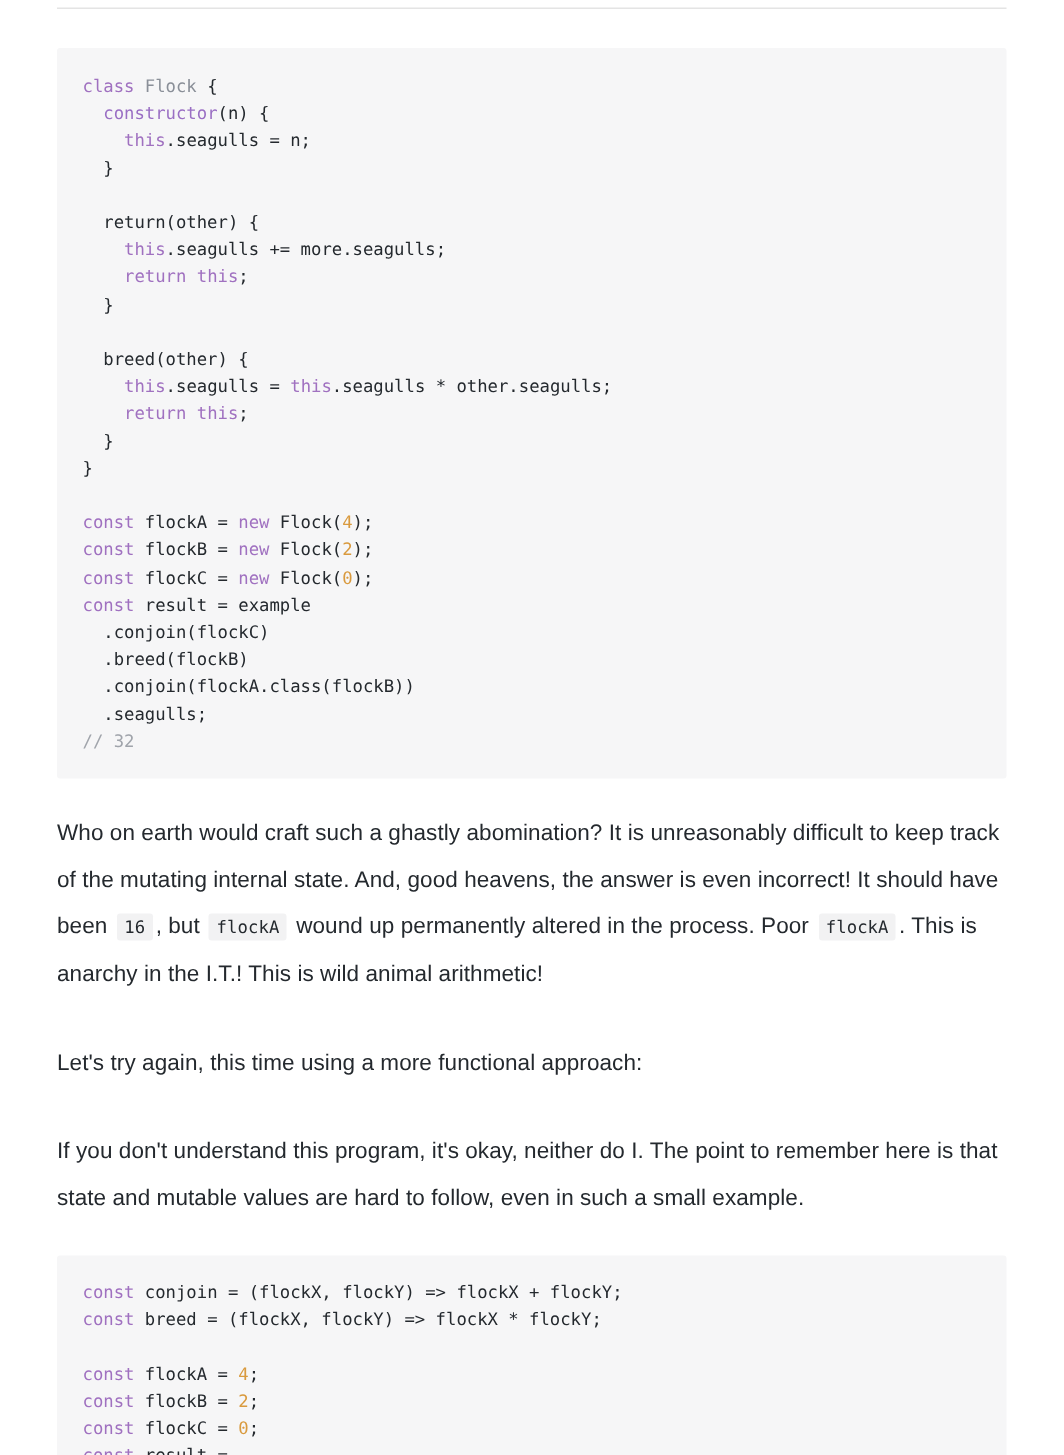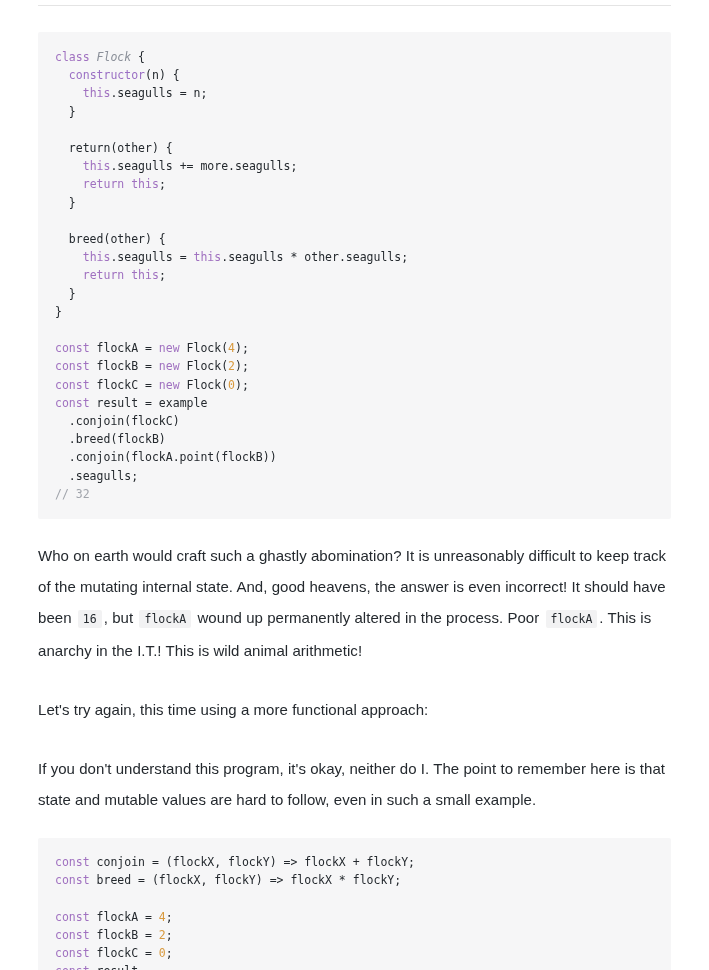--- a/index.html
+++ b/index.html
@@ -43,21 +43,21 @@
     white-space: pre;
     overflow: hidden;
     box-sizing: border-box;
   }
   pre.codeblock.second {
     margin-top: 23px;
     padding-top: 15px;
     padding-bottom: 17px;
   }
   .tok-kw    { color: #a071c0; text-align: center; }
-  .tok-type  { color: #8a8f98; font-style: italic; }
+  .tok-type  { color: #8a8f98; }
   .tok-fn    { color: #9a6fc4; }
   .tok-num   { color: #d99a3e; }
   .tok-com   { color: #a0a4ab; }
   .tok-plain { color: #24292e; }
 
   p.prose {
     font-size: 15px;
     line-height: 31px;
     margin: 28px 0 0 0;
     color: #24292e;
@@ -99,21 +99,21 @@
 <span class="tok-plain">    </span><span class="tok-kw">return </span><span class="tok-kw">this</span><span class="tok-plain">;</span>
 <span class="tok-plain">  }</span>
 <span class="tok-plain">}</span>
 <span class="tok-plain"></span>
 <span class="tok-kw">const </span><span class="tok-plain">flockA = </span><span class="tok-kw">new </span><span class="tok-plain">Flock(</span><span class="tok-num">4</span><span class="tok-plain">);</span>
 <span class="tok-kw">const </span><span class="tok-plain">flockB = </span><span class="tok-kw">new </span><span class="tok-plain">Flock(</span><span class="tok-num">2</span><span class="tok-plain">);</span>
 <span class="tok-kw">const </span><span class="tok-plain">flockC = </span><span class="tok-kw">new </span><span class="tok-plain">Flock(</span><span class="tok-num">0</span><span class="tok-plain">);</span>
 <span class="tok-kw">const </span><span class="tok-plain">result = example</span>
 <span class="tok-plain">  .conjoin(flockC)</span>
 <span class="tok-plain">  .breed(flockB)</span>
-<span class="tok-plain">  .conjoin(flockA.point(flockB))</span>
+<span class="tok-plain">  .conjoin(flockA.class(flockB))</span>
 <span class="tok-plain">  .seagulls;</span>
 <span class="tok-com">// 32</span></pre>
 
     <p class="prose first">Who on earth would craft such a ghastly abomination? It is unreasonably difficult to keep track of the mutating internal state. And, good heavens, the answer is even incorrect! It should have been <code class="inline">16</code>, but <code class="inline">flockA</code> wound up permanently altered in the process. Poor <code class="inline">flockA</code>. This is anarchy in the I.T.! This is wild animal arithmetic!</p>
 
     <p class="prose">Let's try again, this time using a more functional approach:</p>
 
     <p class="prose">If you don't understand this program, it's okay, neither do I. The point to remember here is that state and mutable values are hard to follow, even in such a small example.</p>
 
     <pre class="codeblock second"><span class="tok-kw">const </span><span class="tok-plain">conjoin = (flockX, flockY) =&gt; flockX + flockY;</span>

